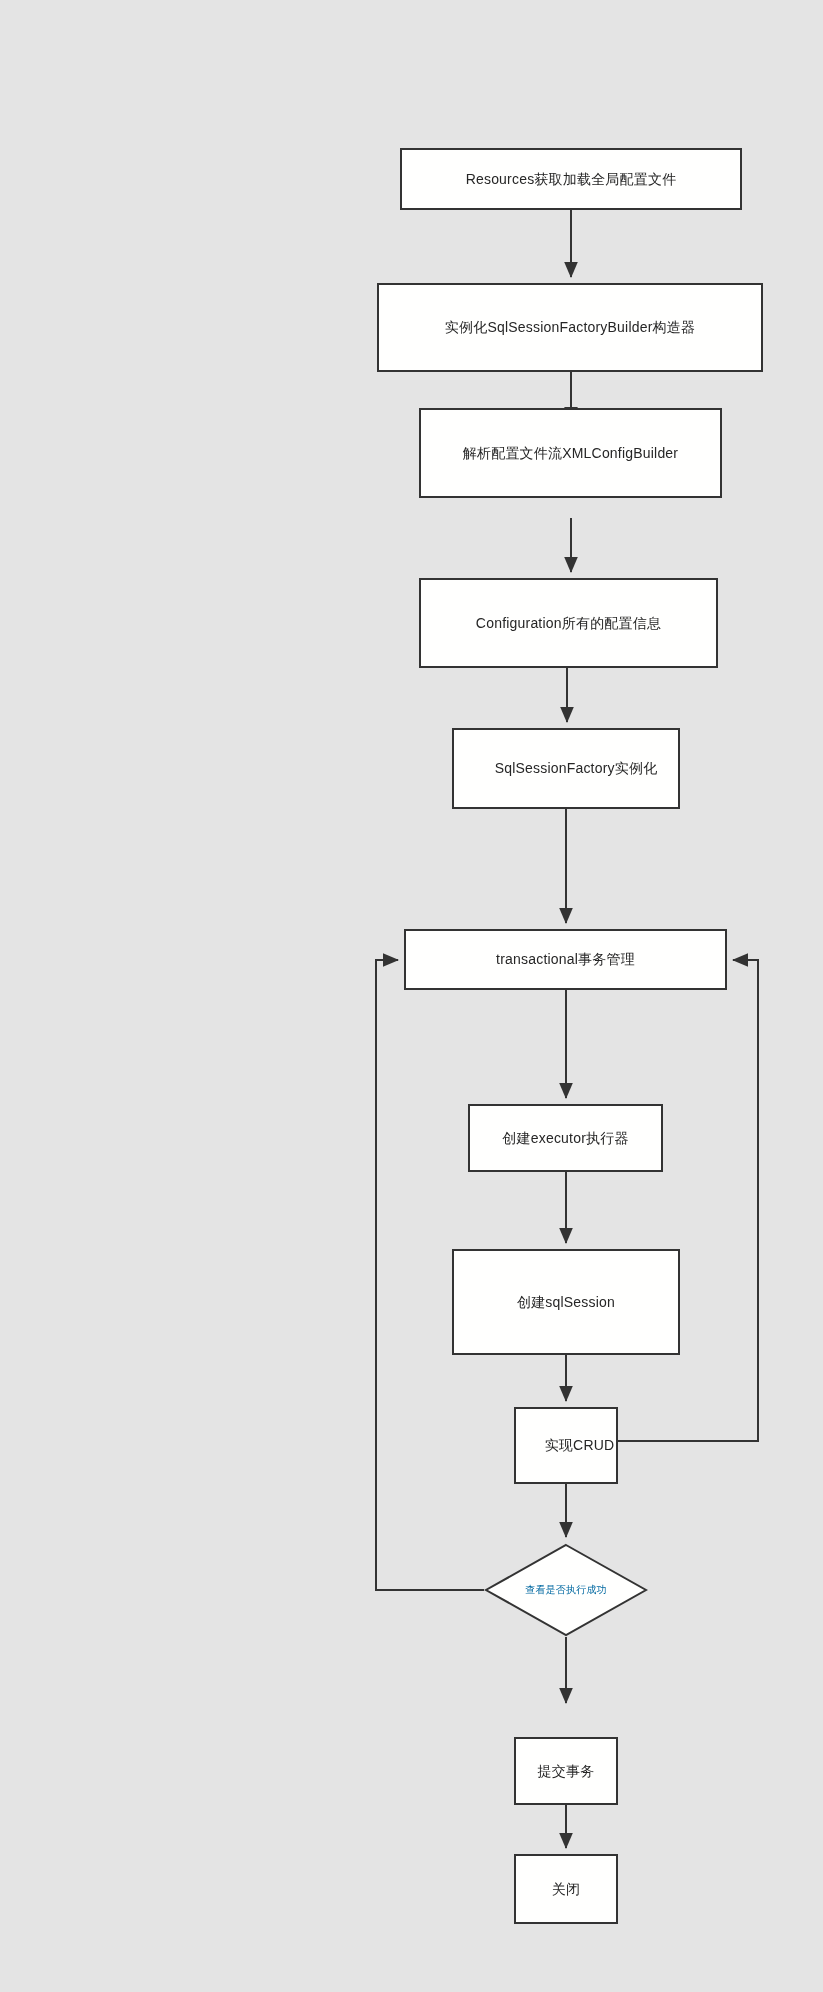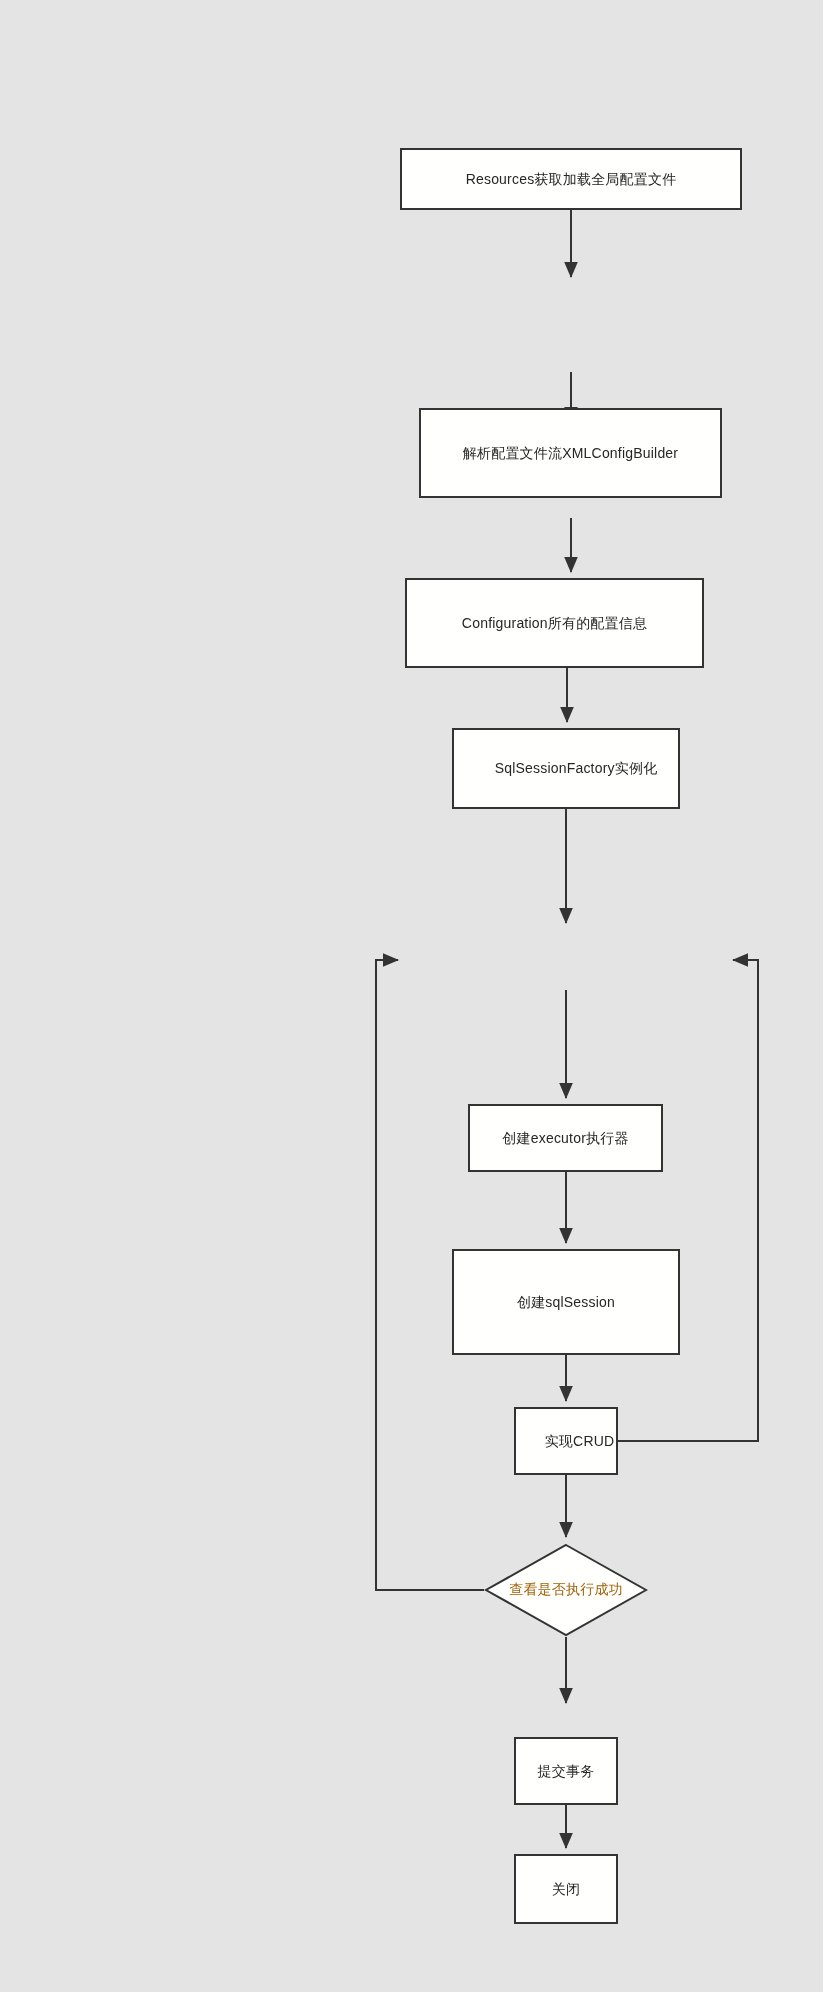--- a/index.html
+++ b/index.html
@@ -60,22 +60,22 @@
   }
   .decision .decision-label {
     position: absolute;
     left: 0;
     top: 0;
     width: 100%;
     height: 100%;
     display: flex;
     align-items: center;
     justify-content: center;
-    font-size: 14px;
-    color: #a16207;
+    font-size: 10px;
+    color: #0369a1;
     white-space: nowrap;
     letter-spacing: 0.2px;
   }
 </style>
 </head>
 <body>
 
 <div id="flow-root">
 
   <svg id="edge-layer" viewBox="0 0 823 1992" width="823" height="1992" xmlns="http://www.w3.org/2000/svg">
@@ -109,43 +109,49 @@
 
     <path d="M 618 1441 L 758 1441 L 758 960 L 733 960" fill="none" stroke="#333333" stroke-width="2" marker-end="url(#arrowhead)"></path>
 
     <path d="M 484 1590 L 376 1590 L 376 960 L 398 960" fill="none" stroke="#333333" stroke-width="2" marker-end="url(#arrowhead)"></path>
   </svg>
 
   <div class="node" style="left:400px; top:148px; width:342px; height:62px;">
     <span class="node-label">Resources获取加载全局配置文件</span>
   </div>
 
+  <div class="node" style="left:377px; top:283px; width:386px; height:89px;">
+    <span class="node-label">实例化SqlSessionFactoryBuilder构造器</span>
+  </div>
 
   <div class="node" style="left:419px; top:408px; width:303px; height:90px;">
     <span class="node-label">解析配置文件流XMLConfigBuilder</span>
   </div>
 
-  <div class="node" style="left:405px; top:578px; width:299px; height:90px;">
+  <div class="node" style="left:419px; top:578px; width:299px; height:90px;">
     <span class="node-label">Configuration所有的配置信息</span>
   </div>
 
   <div class="node" style="left:452px; top:728px; width:228px; height:81px;padding-left:20px;">
     <span class="node-label">SqlSessionFactory实例化</span>
   </div>
 
+  <div class="node" style="left:404px; top:929px; width:323px; height:61px;">
+    <span class="node-label">transactional事务管理</span>
+  </div>
 
   <div class="node" style="left:468px; top:1104px; width:195px; height:68px;">
     <span class="node-label">创建executor执行器</span>
   </div>
 
   <div class="node" style="left:452px; top:1249px; width:228px; height:106px;">
     <span class="node-label">创建sqlSession</span>
   </div>
 
-  <div class="node" style="left:514px; top:1407px; width:104px; height:68px;padding-left:27px;">
+  <div class="node" style="left:514px; top:1407px; width:104px; height:77px;padding-left:27px;">
     <span class="node-label">实现CRUD</span>
   </div>
 
   <div class="decision" style="left:484px; top:1543px; width:164px; height:94px;">
     <svg class="diamond-shape" viewBox="0 0 164 94" width="164" height="94" xmlns="http://www.w3.org/2000/svg">
       <polygon points="82,2 162,47 82,92 2,47" fill="#fffffe" stroke="#333333" stroke-width="2"></polygon>
     </svg>
     <span class="decision-label">查看是否执行成功</span>
   </div>
 

